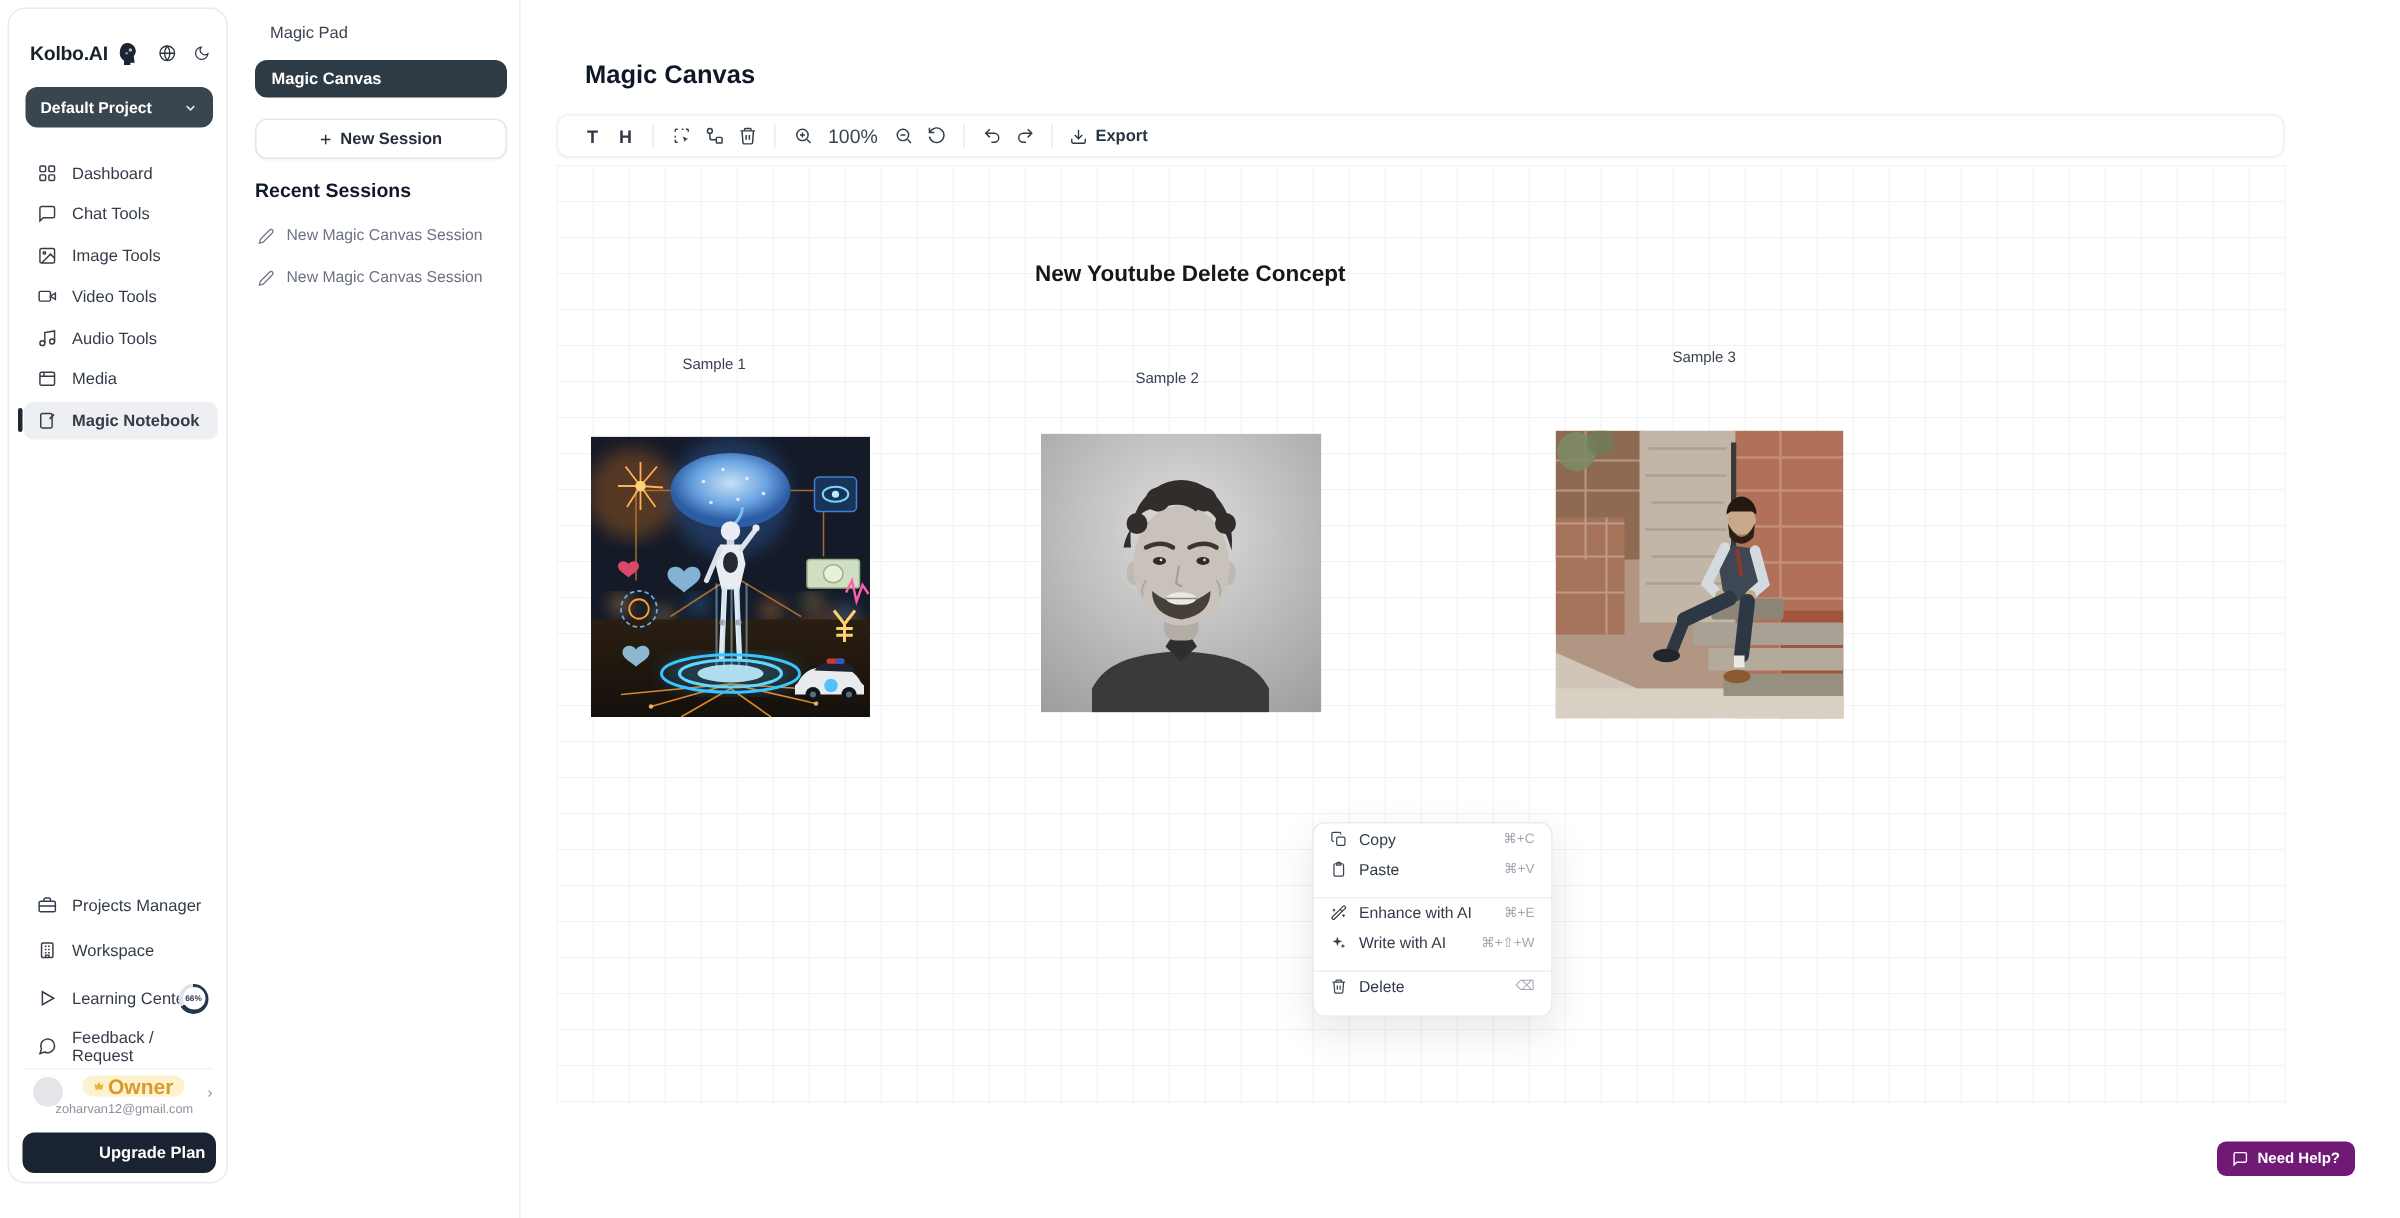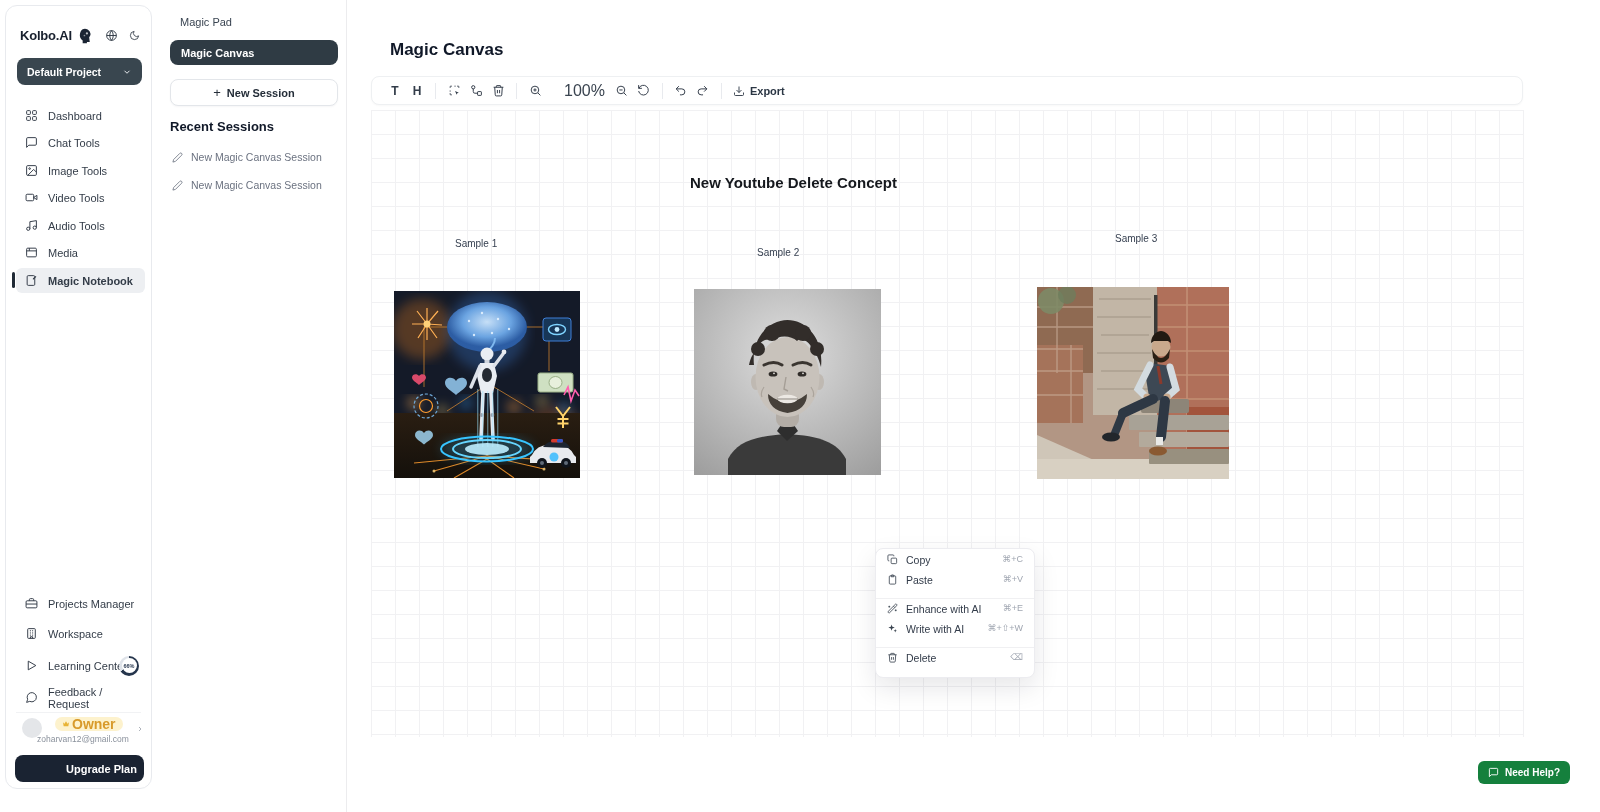--- a/index.html
+++ b/index.html
@@ -84,21 +84,21 @@
   .toolbar {
     position:absolute; left:371px; top:76px; width:1152px; height:29px; background:#fff;
     border:1px solid #eef0f2; border-radius:8px; display:flex; align-items:center; padding:0 12px;
     box-shadow:0 1px 2px rgba(16,24,40,.03); z-index:3;
   }
   .tb-btn { width:22px; height:22px; display:flex; align-items:center; justify-content:center;
     border-radius:5px; color:#323c49; cursor:pointer; flex:none; }
   .tb-btn .ic { width:13px; height:13px; }
   .tb-letter { font-size:12px; font-weight:600; color:#323c49; }
   .tb-sep { width:1px; height:16px; background:#e8eaee; margin:0 7px; flex:none; }
-  .tb-zoom { font-size:16px; color:#3a4450; padding:0 6px; cursor:pointer;margin-left:12px; }
+  .tb-zoom { font-size:13px; color:#3a4450; padding:0 6px; cursor:pointer; }
   .tb-export { display:flex; align-items:center; gap:5px; font-size:11px; font-weight:600; color:#2b3644; cursor:pointer; padding:0 4px; }
   .tb-export .ic { width:12px; height:12px; }
 
   .grid-area {
     position:absolute; left:371px; top:110px; width:1153px; height:627px; background:#fff;
     background-image:
       linear-gradient(#f1f1f3 1px, transparent 1px),
       linear-gradient(90deg, #f1f1f3 1px, transparent 1px);
     background-size:24px 24px;
   }
@@ -115,21 +115,21 @@
   }
   .ctx-item { height:20px; display:flex; gap:8px; padding:0 11px; cursor:pointer; }
   .ctx-item .ic { width:11px; height:11px; color:#3a4450; }
   .ctx-label { font-size:10.5px; color:#323b49; }
   .ctx-shortcut { margin-left:auto; font-size:9px; color:#a0a6b1; }
   .ctx-div { height:1px; background:#f0f0f2; margin:4px 0; }
 
   
   .need-help {
     position:absolute; left:1478px; top:761px; height:23px; padding:0 10px;
-    background:#15803d; border-radius:6px; display:flex; align-items:center; gap:6px;
+    background:#701a75; border-radius:6px; display:flex; align-items:center; gap:6px;
     color:#fff; font-size:10px; font-weight:700; cursor:pointer;
   }
   .need-help .ic { width:11px; height:11px; color:#fff; }
 </style>
 </head>
 <body>
 
 <div id="app">
 
   <div class="sidebar1">

